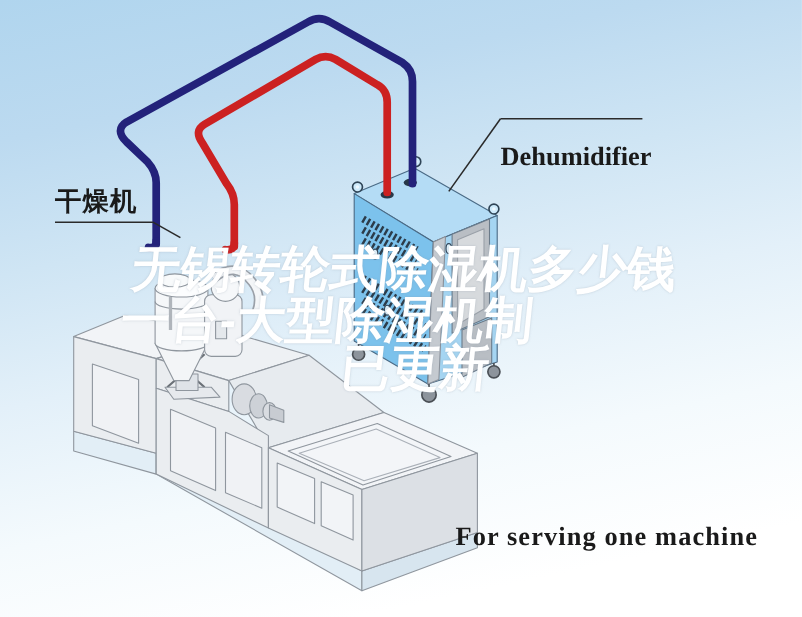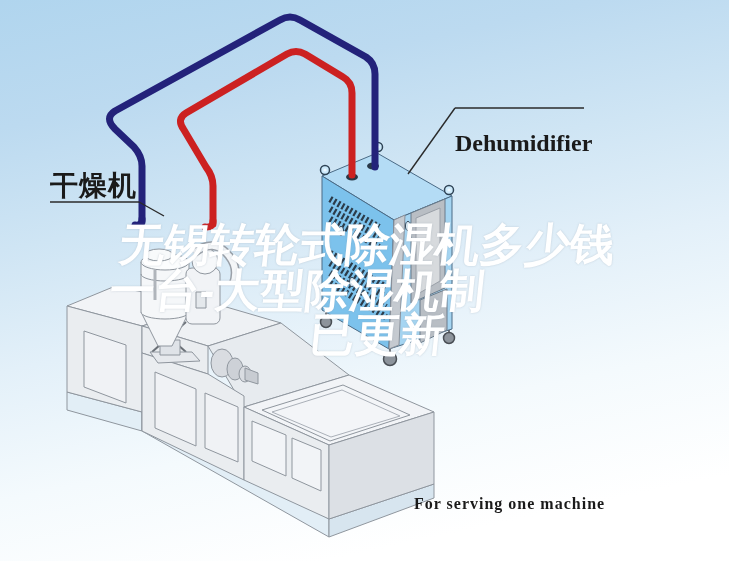--- a/index.html
+++ b/index.html
@@ -5,26 +5,26 @@
   html,body{margin:0;padding:0;}
   body{width:729px;height:561px;overflow:hidden;font-family:"Liberation Sans",sans-serif;}
   .canvas{
     position:relative;width:729px;height:561px;overflow:hidden;
     background:linear-gradient(168deg,#b0d5ee 0%,#bcdaf0 18%,#cfe5f4 35%,#e3f0f9 52%,#f4fafd 70%,#ffffff 88%,#ffffff 100%);
   }
   svg.scene{position:absolute;left:0;top:0;z-index:1;}
   .lbl{position:absolute;z-index:3;color:#1a1a1a;line-height:1;white-space:nowrap;}
   .lbl-zh{font-weight:700;font-family:"Liberation Sans",sans-serif;}
   .lbl-en{font-weight:700;font-family:"Liberation Serif",serif;}
-  .hopper-zh{left:50px;top:172px;font-size:28px;letter-spacing:1px;}
+  .hopper-zh{left:50px;top:172px;font-size:24px;letter-spacing:1px;}
   .hopper-en{left:56px;top:204px;font-size:25px;}
   .dehum-zh{left:481px;top:79px;font-size:28px;letter-spacing:1px;}
   .dehum-en{left:455px;top:111px;font-size:24px;margin-top:20px;}
   .caption-zh{left:402px;top:459px;font-size:31px;letter-spacing:0px;}
-  .caption-en{left:414px;top:496px;font-size:16px;letter-spacing:1px;}
+  .caption-en{left:414px;top:476px;font-size:24px;letter-spacing:1px;}
   .wm{position:absolute;z-index:4;color:#ffffff;font-weight:700;white-space:nowrap;
       font-family:"Liberation Sans",sans-serif;font-size:45px;line-height:1;
       transform:skewX(-6deg);text-shadow:0 0 2px rgba(140,155,170,.45);}
   .wm1{left:120px;top:222px;}
   .wm2{left:110px;top:268px;}
   .wm3{left:310px;top:312px;}
 </style>
 </head>
 <body>
 

